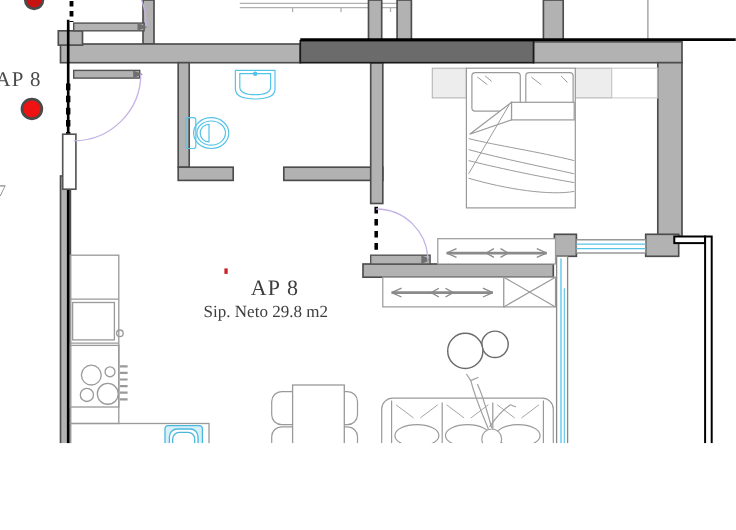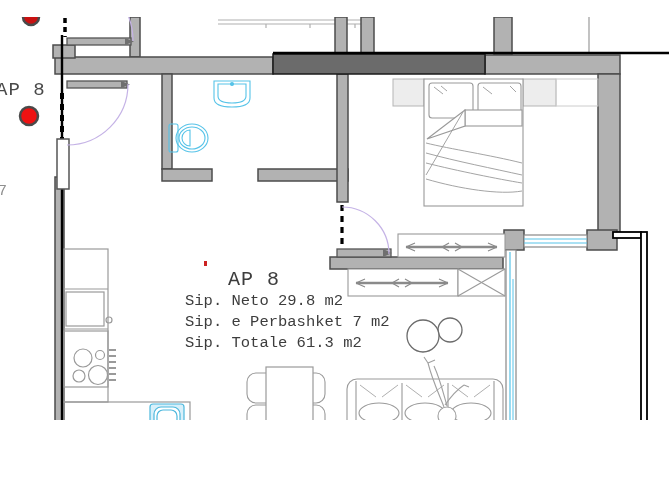--- a/index.html
+++ b/index.html
@@ -1,18 +1,18 @@
 <!DOCTYPE html>
 <html><head>
 <meta charset="utf-8">
 <style>
   html,body{margin:0;padding:0;background:#fff;}
   .plan{
     position:relative;width:669px;height:403px;background:#ffffff;
-    overflow:hidden;font-family:Liberation Mono, monospace;color:#3d3d3d;margin-top:17px;
+    overflow:hidden;font-family:Liberation Serif, serif;color:#3d3d3d;
   }
   .plan svg{position:absolute;left:0;top:0;}
   .txt{position:absolute;white-space:nowrap;}
   .lbl-ap-left{left:-4px;top:62px;font-size:19px;color:#4a4a4a;letter-spacing:1px;}
   .lbl-7{left:-2px;top:166px;font-size:15px;color:#8f8f8f;}
   .lbl-title{left:228px;top:251px;font-size:20px;color:#3d3d3d;letter-spacing:1px;}
   .lbl-a1{left:185px;top:275px;font-size:15.5px;}
   .lbl-a2{left:185px;top:296px;font-size:15.5px;}
   .lbl-a3{left:185px;top:317px;font-size:15.5px;}
 </style>
@@ -250,15 +250,13 @@
 
   <circle cx="31" cy="0" r="8" fill="#c81111" stroke="#4a4a4a" stroke-width="2.5"></circle>
   <circle cx="29" cy="99" r="9" fill="#ee1212" stroke="#4a4a4a" stroke-width="2.5"></circle>
   <rect x="204" y="244" width="3" height="5" fill="#cc2222"></rect>
 </svg>
 
   <div class="txt lbl-ap-left">AP 8</div>
   <div class="txt lbl-7">7</div>
   <div class="txt lbl-title">AP 8</div>
   <div class="txt lbl-a1">Sip. Neto 29.8 m2</div>
-  <div class="txt lbl-a2">Sip. e Perbashket 7 m2</div>
-  <div class="txt lbl-a3">Sip. Totale 61.3 m2</div>
 </div>
 
 </body></html>

